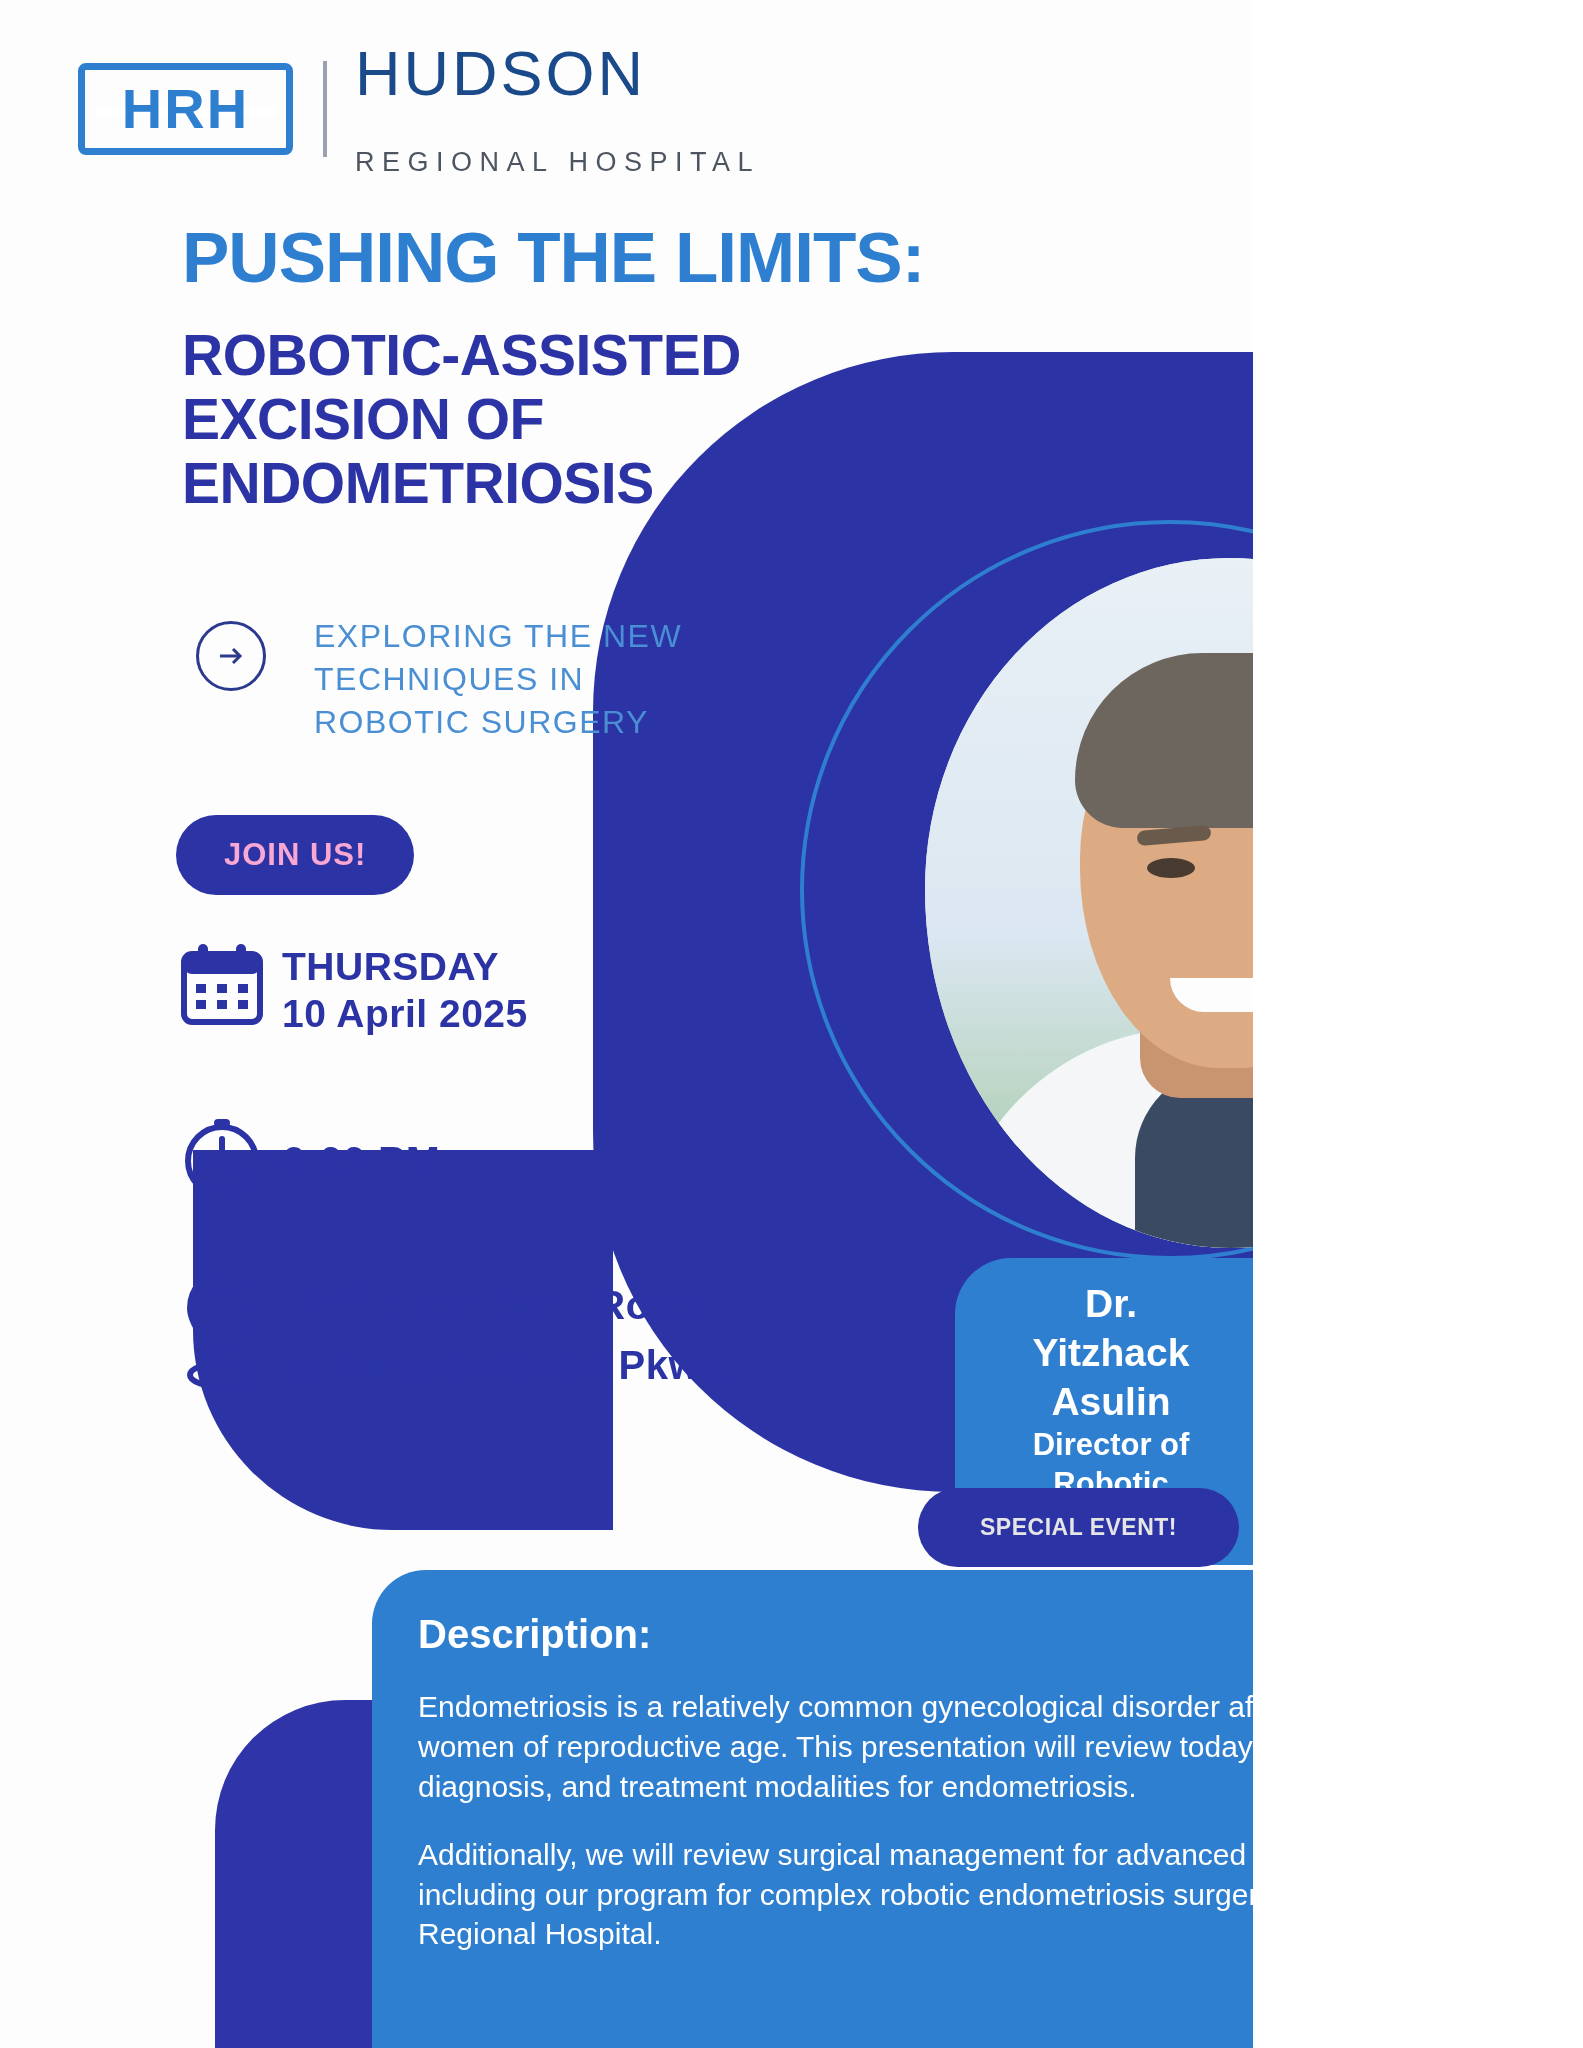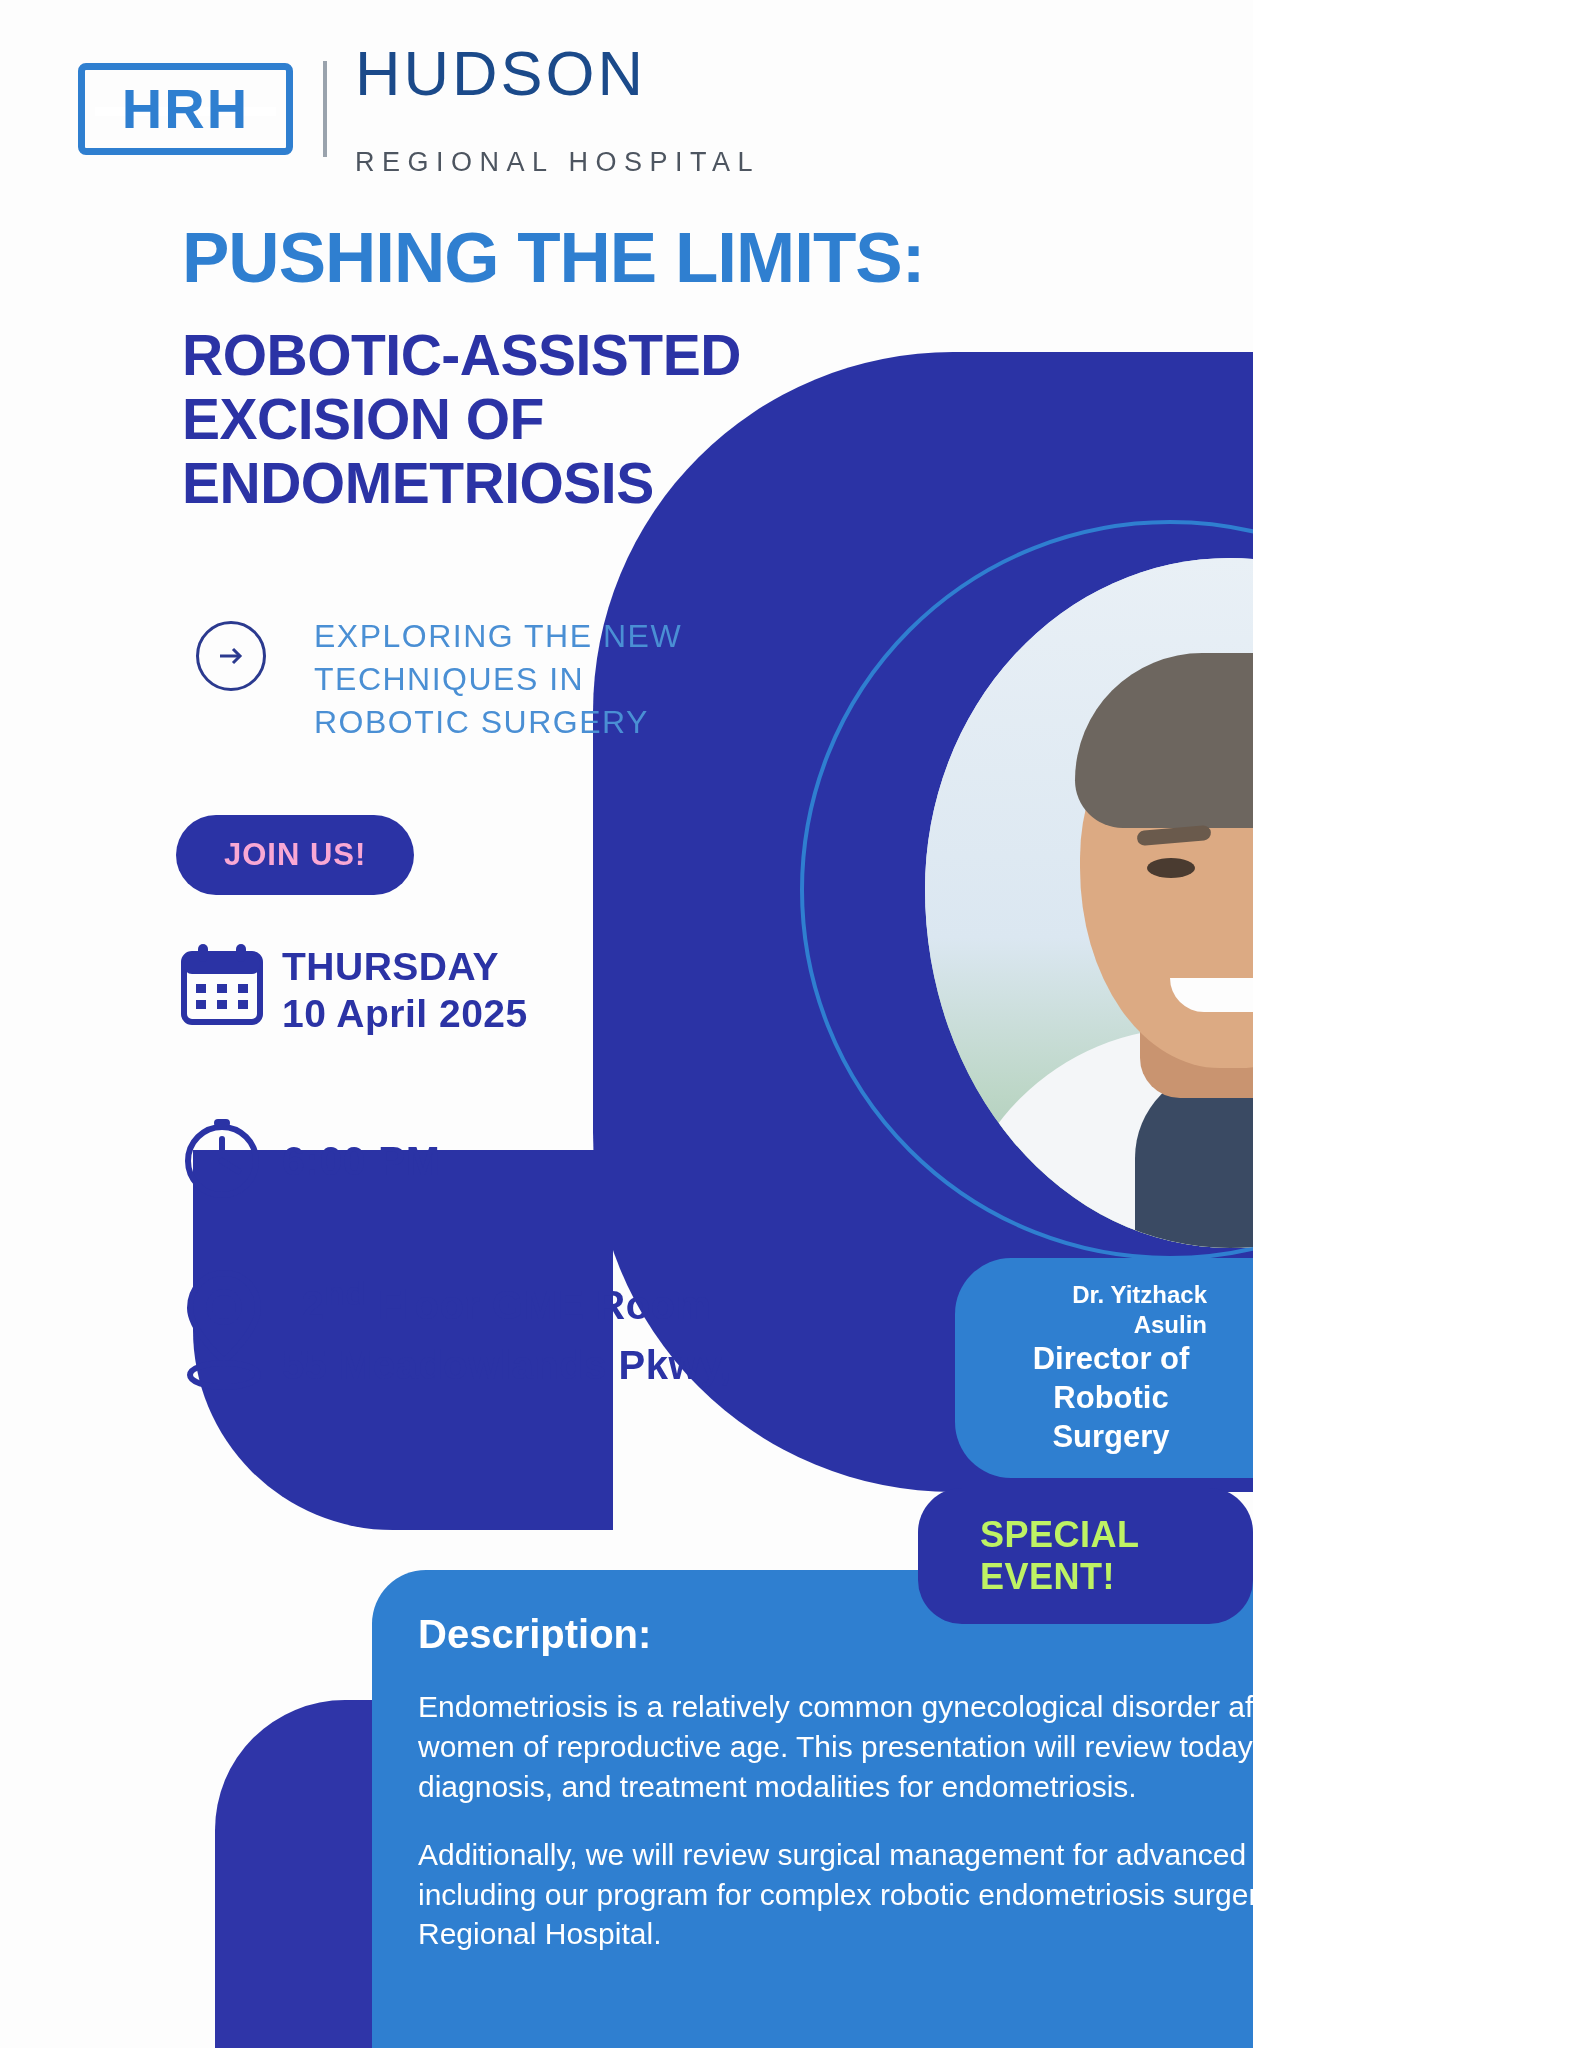--- a/index.html
+++ b/index.html
@@ -291,34 +291,34 @@
     top: 1258px;
     right: 0;
     background: #2f7fd0;
     color: #fff;
     padding: 22px 46px 22px 60px;
     border-radius: 56px 0 0 56px;
     text-align: center;
     z-index: 6;
   }
   .speaker-pill .nm {
-    font-size: 24px; font-weight: bold; line-height: 1.25; text-align: right;
+    font-size: 39px; font-weight: bold; line-height: 1.25;
   }
   .speaker-pill .rl {
     font-size: 31px; font-weight: bold; line-height: 1.25;
   }
 
   
   .special-pill {
     position: absolute;
     left: 918px;
     top: 1488px;
     background: #2b33a5;
-    color: #bef264;
-    font-size: 36px;
+    color: #e5e5e5;
+    font-size: 23px;
     font-weight: bold;
     letter-spacing: 0.5px;
     padding: 26px 62px;
     border-radius: 44px;
     z-index: 7;
   }
 
   
   .desc-panel {
     position: absolute;

